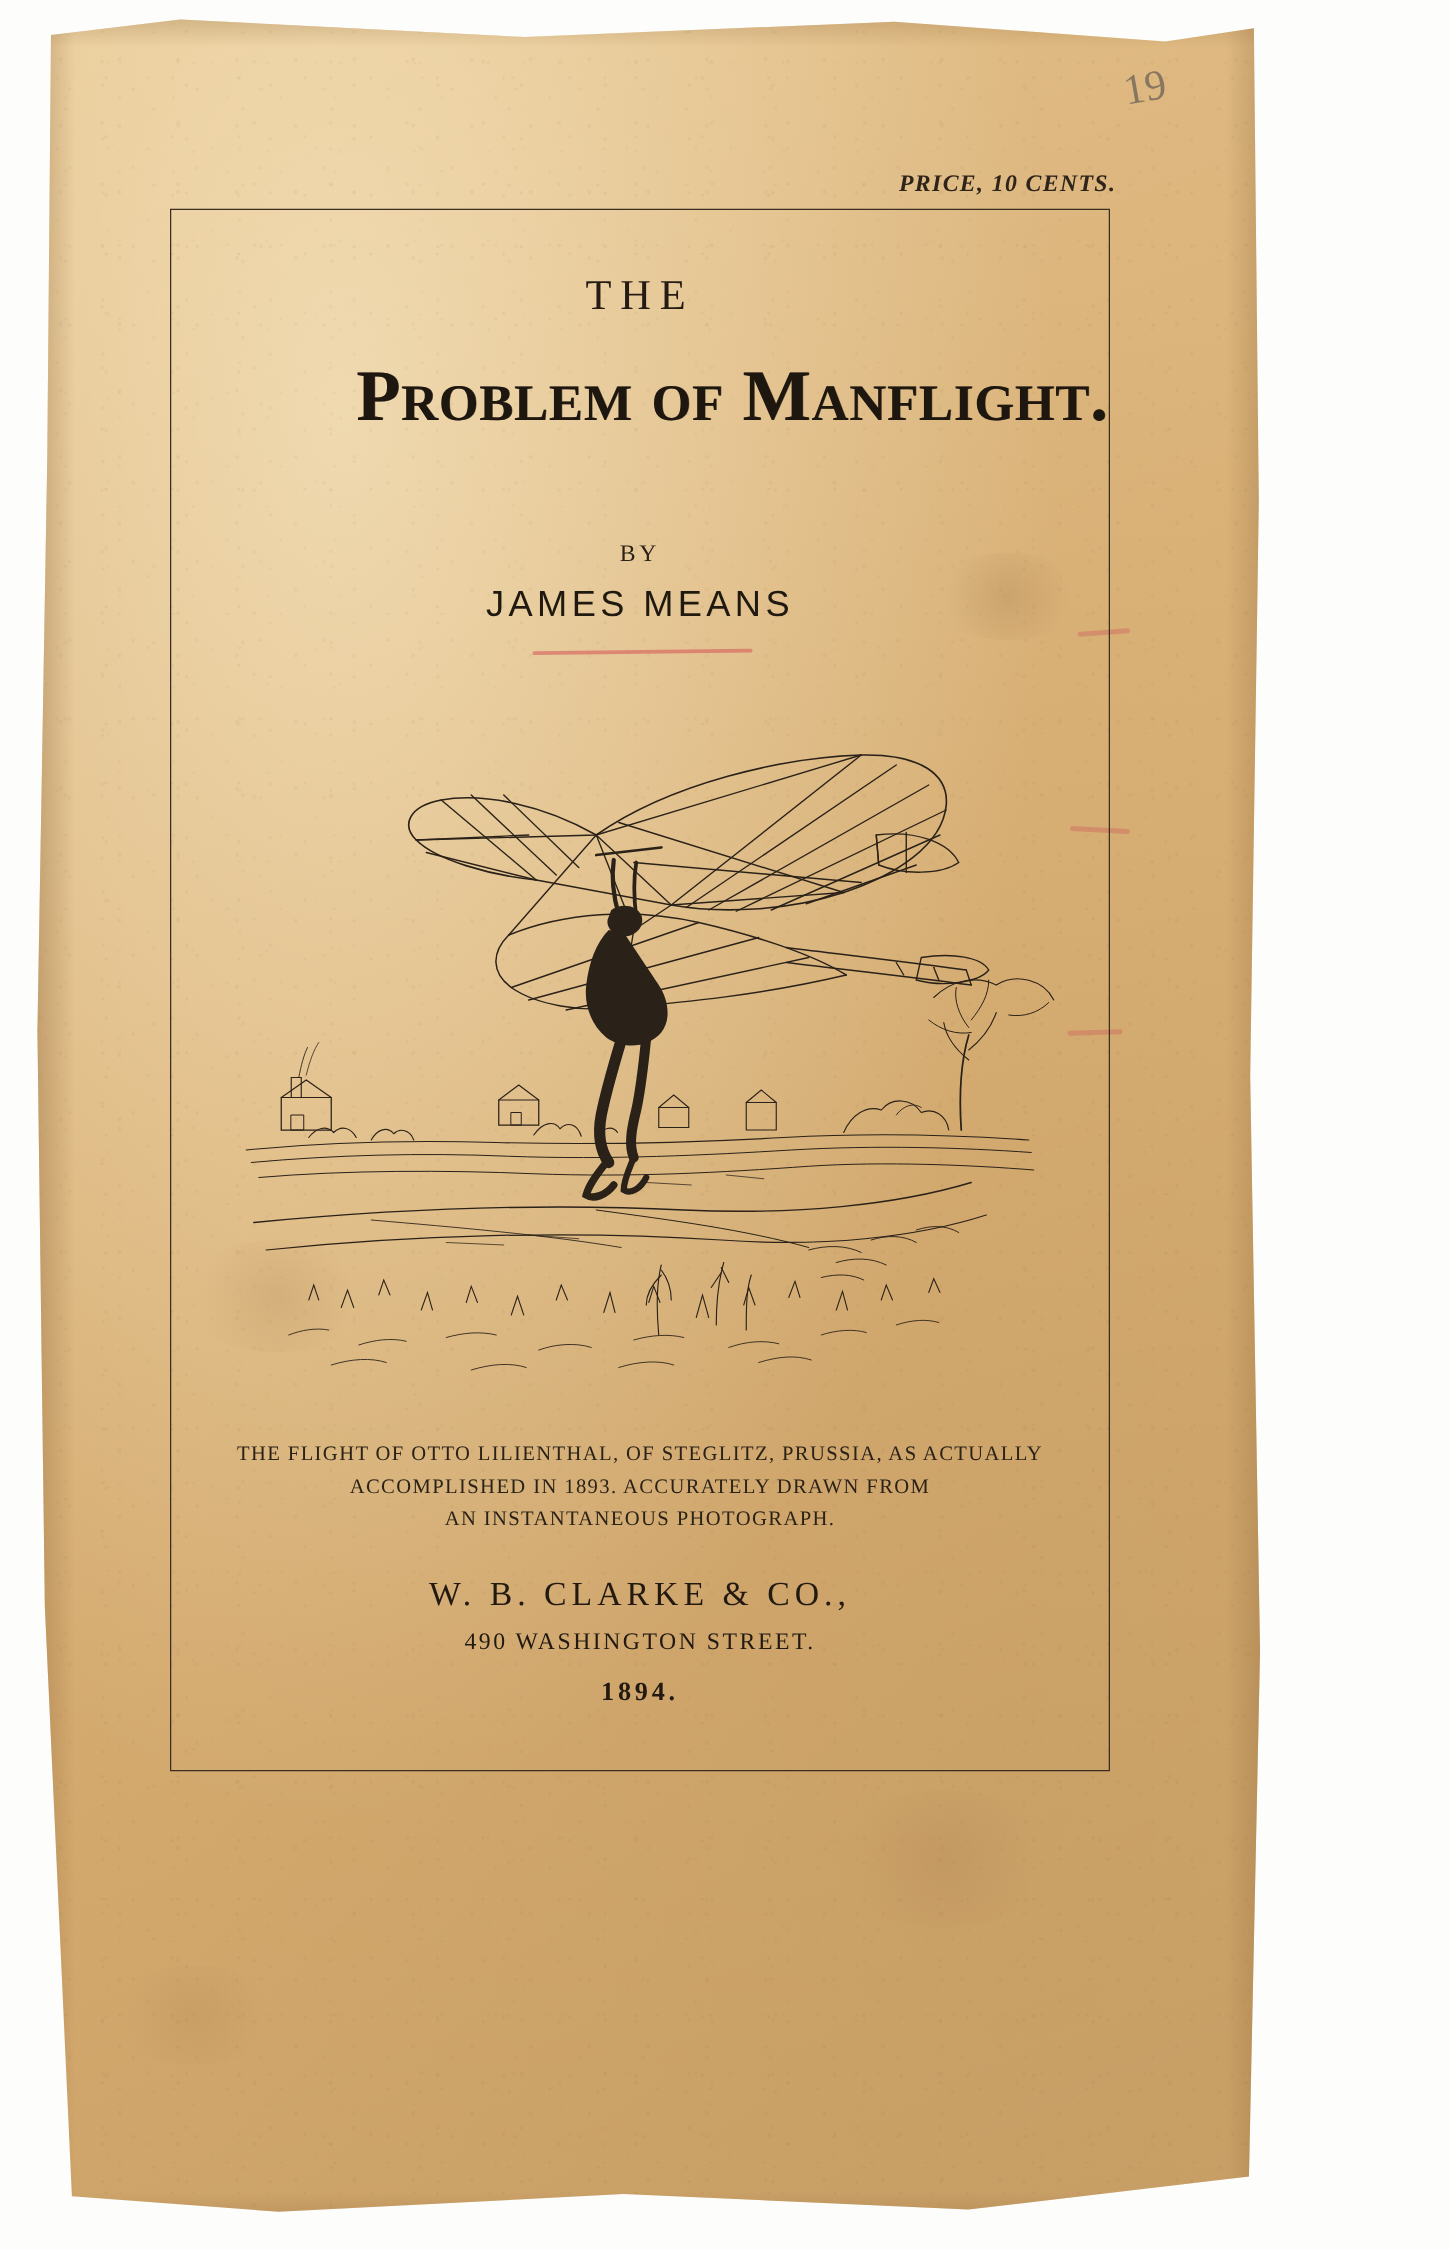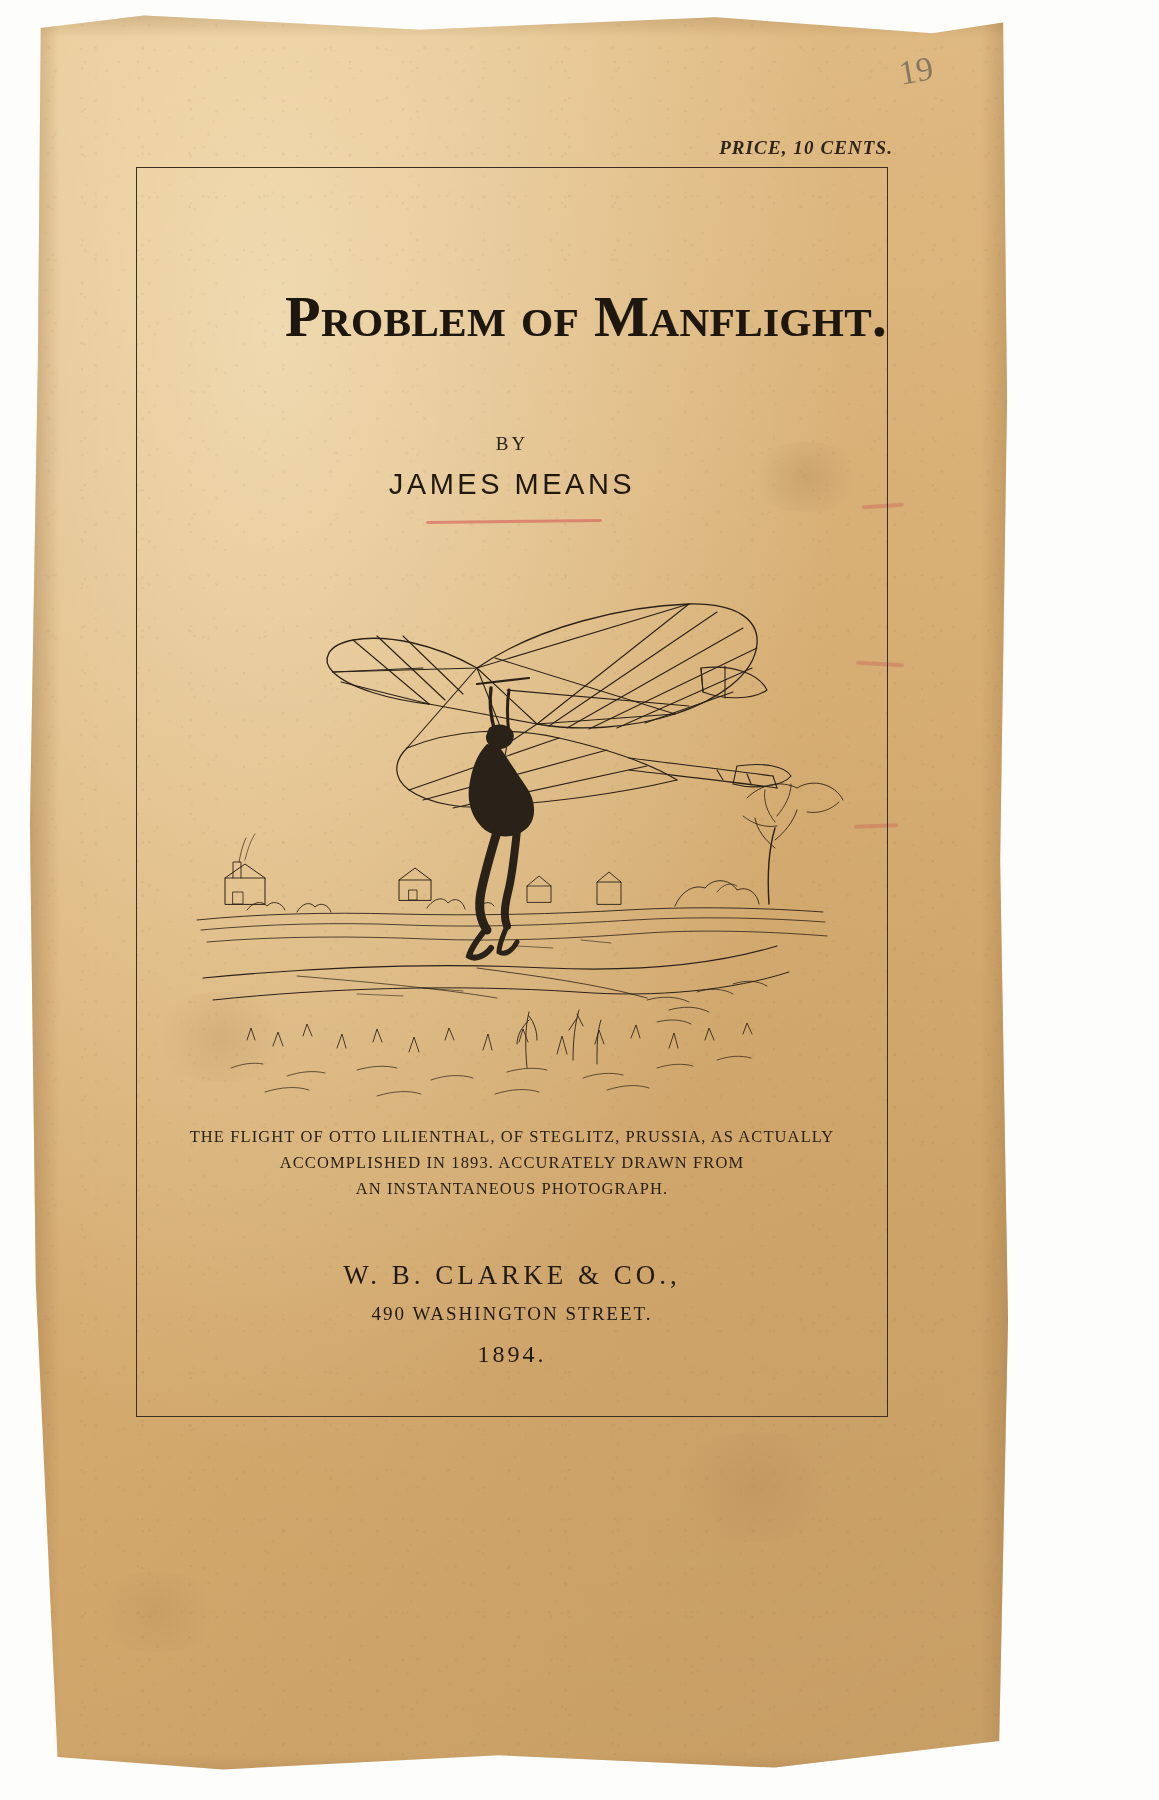--- a/index.html
+++ b/index.html
@@ -186,21 +186,21 @@
     top: 380px;
     width: 672px;
     height: 560px;
   }
   #illus svg { display: block; width: 100%; height: 100%; }
 
   .caption {
     position: absolute;
     left: 46px;
     right: 46px;
-    top: 956px;
+    top: 982px;
     text-align: center;
     font-size: 16.5px;
     letter-spacing: 1.1px;
     line-height: 26px;
     color: #2b2217;
     font-variant: small-caps;
   }
 
   .imprint {
     position: absolute;
@@ -221,22 +221,23 @@
     margin-bottom: 12px;
     font-variant: small-caps;
   }
   .imprint .street {
     font-size: 19px;
     letter-spacing: 2px;
     margin-bottom: 16px;
     font-variant: small-caps;
   }
   .imprint .year {
-    font-size: 24px;
+    font-size: 21px;
     letter-spacing: 3px;
+    font-weight: bold;
   }
 
   
   .red-mark {
     position: absolute;
     background: rgba(206,104,96,0.45);
     border-radius: 3px;
     pointer-events: none;
   }
 </style>
@@ -258,20 +259,21 @@
     <div class="red-mark" style="left:836px;top:492px;width:42px;height:4px;transform:rotate(-4deg);"></div>
     <div class="red-mark" style="left:830px;top:650px;width:48px;height:4px;transform:rotate(3deg);"></div>
     <div class="red-mark" style="left:828px;top:812px;width:44px;height:4px;transform:rotate(-2deg);"></div>
 
     <div class="pencil-num">19</div>
 
     <div class="price">PRICE, 10 CENTS.</div>
 
     <div id="frame">
 
+      <div class="the-line">THE</div>
 
       <div class="main-title">Problem of Manflight.</div>
 
       <div class="by-line">BY</div>
 
       <div class="author">JAMES MEANS</div>
       <div class="author-underline"></div>
 
       <div id="illus">
         <svg viewBox="0 0 672 560" xmlns="http://www.w3.org/2000/svg">

